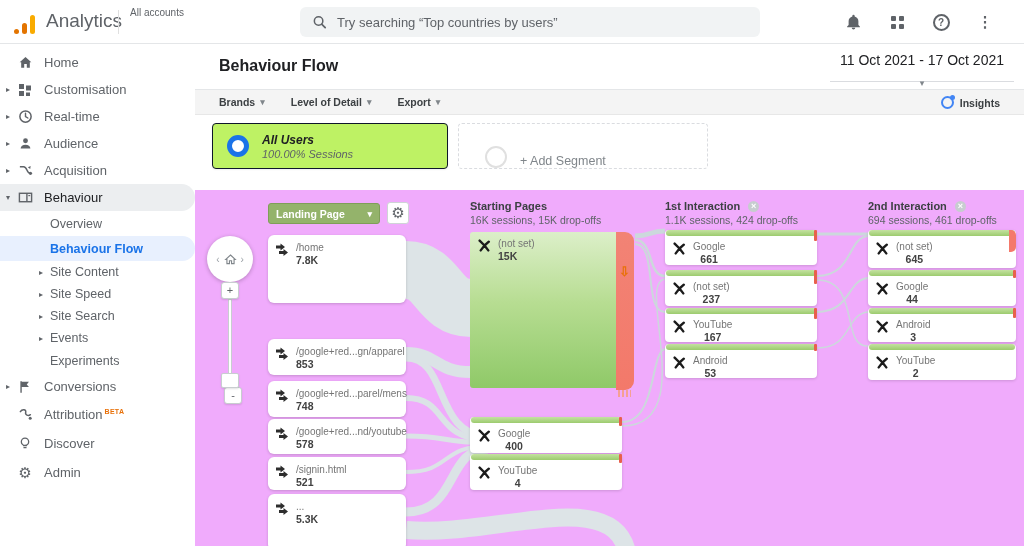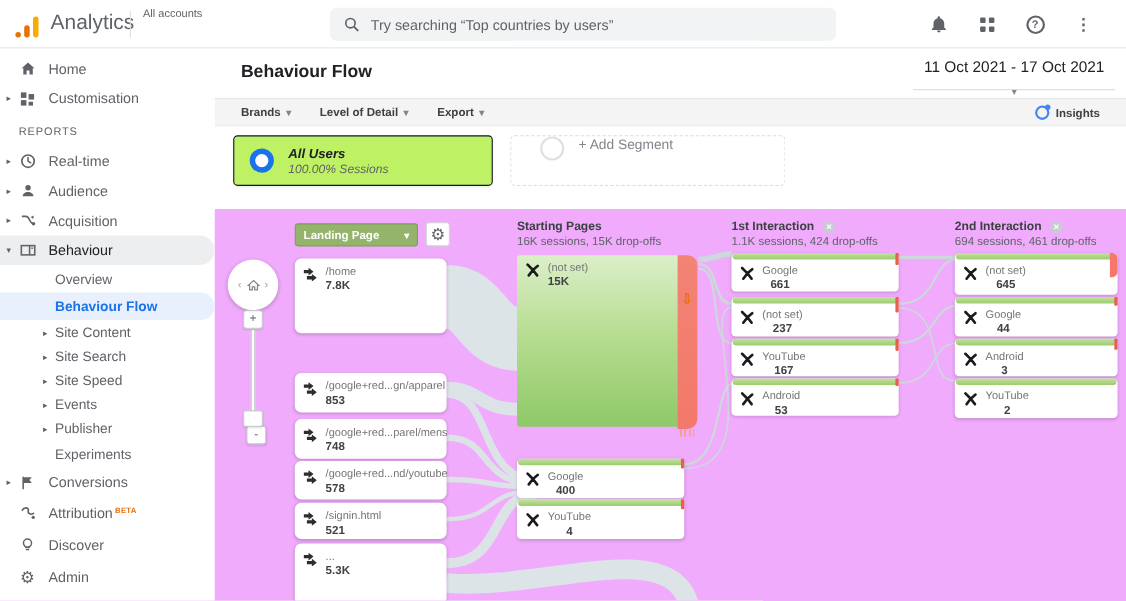--- a/index.html
+++ b/index.html
@@ -60,21 +60,21 @@
   .insights-btn { position:absolute; right:16px; top:3px; display:flex; align-items:center; gap:6px; cursor:pointer; padding:3px 8px; border-radius:12px; }
   .insights-icon { position:relative; width:13px; height:13px; border:2px solid #4285f4; border-radius:50%; }
   .insights-icon::before { content:""; position:absolute; right:-3px; top:-3px; width:5px; height:5px; border-radius:50%; background:#4285f4; }
   .insights-label { font-size:10.5px; font-weight:bold; color:#3c4043; }
 
   .segments-row { position:absolute; left:0; top:71px; width:829px; height:63px; background:#fff; }
   .seg-card { position:absolute; left:17px; top:8px; width:236px; height:46px; background:#bef264; border:1px solid #0f172a; border-radius:4px; box-shadow:0 1px 2px rgba(0,0,0,.06); display:flex; align-items:center; padding-left:14px; gap:13px; cursor:pointer;font-style:italic; }
   .seg-ring { width:22px; height:22px; border-radius:50%; border:5px solid #1a73e8; background:#fff; }
   .seg-name { font-size:12px; font-weight:bold; color:#202124; }
   .seg-detail { font-size:11px; color:#5f6368; margin-top:1px; }
-  .add-card { position:absolute; left:269px; top:8px; width:250px; height:46px; border:1px dashed #dadce0; border-radius:4px; display:flex; align-items:flex-start; padding-left:26px; gap:13px; cursor:pointer; }
+  .add-card { position:absolute; left:263px; top:8px; width:250px; height:46px; border:1px dashed #dadce0; border-radius:4px; display:flex; align-items:flex-end; padding-left:26px; gap:13px; cursor:pointer; }
   .add-ring { width:22px; height:22px; border-radius:50%; border:2px solid #e0e0e0; }
   .add-label { font-size:12.5px; color:#80868b; }
 
   
   .flow-panel { position:absolute; left:0; top:146px; width:829px; height:368px; background:#f0abfc; overflow:hidden; }
   .links-svg { position:absolute; left:0; top:0; z-index:1; }
   .links-svg path { fill:none; stroke-linecap:butt; }
 
   .dim-select { position:absolute; left:73px; top:13px; width:112px; height:21px; background:#94b36b; border:1px solid #7f9e59; border-radius:3px; color:#fff; font-size:10.5px; font-weight:bold; display:flex; align-items:center; padding:0 7px; z-index:5; cursor:pointer; }
   .dim-select .caret { color:#fff; margin-left:auto; }
@@ -174,21 +174,20 @@
     <span class="s-icon">
         <svg width="14" height="14" viewBox="0 0 14 14">
           <rect x="1" y="1" width="5" height="5" fill="#5f6368"></rect>
           <rect x="8" y="2.5" width="5" height="5" fill="#5f6368"></rect>
           <rect x="1" y="8" width="5" height="5" fill="#5f6368"></rect>
           <rect x="8" y="9.5" width="4" height="3.5" fill="#5f6368"></rect>
         </svg>
       </span>
     <span class="lbl">Customisation</span>
   </div>
-  <div class="reports-head">REPORTS</div>
   <div class="side-item">
     <span class="arr arr-r"></span>
     <span class="s-icon">
         <svg width="15" height="15" viewBox="0 0 16 16">
           <circle cx="8" cy="8" r="6" fill="none" stroke="#5f6368" stroke-width="1.6"></circle>
           <path d="M8 4.5V8l2.5 1.6" fill="none" stroke="#5f6368" stroke-width="1.5" stroke-linecap="round"></path>
         </svg>
       </span>
     <span class="lbl">Real-time</span>
   </div>
@@ -229,33 +228,29 @@
   </div>
   <div class="sub-item sub-selected" style="height:25px;">
     <span class="lbl">Behaviour Flow</span>
   </div>
   <div class="sub-item">
     <span class="arr arr-r"></span>
     <span class="lbl">Site Content</span>
   </div>
   <div class="sub-item">
     <span class="arr arr-r"></span>
+    <span class="lbl">Site Speed</span>
+  </div>
+  <div class="sub-item">
+    <span class="arr arr-r"></span>
     <span class="lbl">Site Search</span>
   </div>
   <div class="sub-item">
     <span class="arr arr-r"></span>
-    <span class="lbl">Site Speed</span>
-  </div>
-  <div class="sub-item">
-    <span class="arr arr-r"></span>
     <span class="lbl">Events</span>
-  </div>
-  <div class="sub-item">
-    <span class="arr arr-r"></span>
-    <span class="lbl">Publisher</span>
   </div>
   <div class="sub-item" style="height:24px;">
     <span class="lbl">Experiments</span>
   </div>
   <div class="side-item">
     <span class="arr arr-r"></span>
     <span class="s-icon">
         <svg width="14" height="14" viewBox="0 0 16 16">
           <path d="M3.5 1.5v13" stroke="#5f6368" stroke-width="1.6"></path>
           <path d="M3.5 2h9L10 5l2.5 3h-9z" fill="#5f6368"></path>

